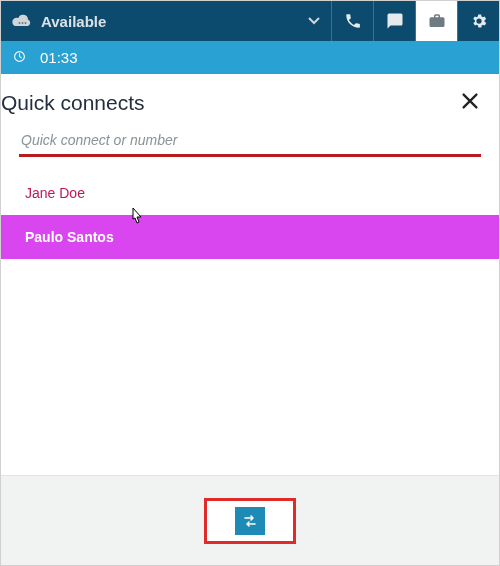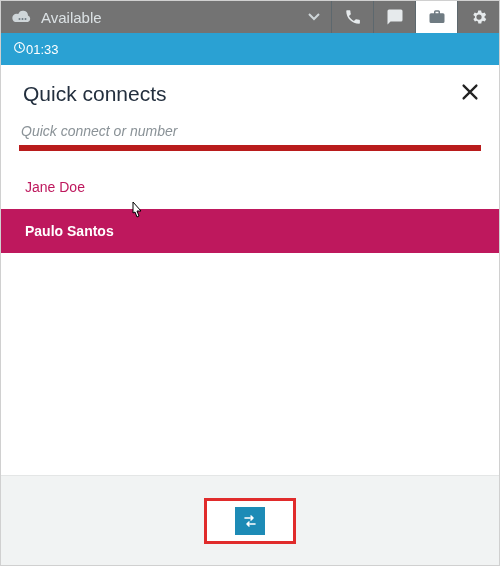--- a/index.html
+++ b/index.html
@@ -8,25 +8,26 @@
       height: 566px;
       font-family: "Amazon Ember", "Helvetica Neue", Arial, sans-serif;
       border: 1px solid #d0d0d0;
       overflow: hidden;
       display: flex;
       flex-direction: column;
       background: #fff;
     }
     
     .topbar {
-      background: #737373;
-      height: 32px;
+      background: #0c4a6e;
+      height: 40px;
       display: flex;
       align-items: stretch;
       color: #e6eaec;
+      font-weight: bold;
     }
     .status-area {
       display: flex;
       align-items: center;
       flex: 1;
       padding-left: 10px;
       gap: 8px;
     }
     .cloud-icon { display: flex; align-items: center; }
     .status-text { font-size: 15px; color: #dbe1e4; }
@@ -51,60 +52,60 @@
     .taskbar {
       background: #2aa1d3;
       color: #fff;
       padding: 8px 12px 8px 12px;
       display: flex;
       justify-content: space-between;
       align-items: flex-end;
     }
     .task-left { display:flex; flex-direction:column; gap:2px;}
     .task-title { font-size: 15px; font-weight: 600; }
-    .task-time-row { display:flex; align-items:center; gap:0; font-size:13px;}
+    .task-time-row { display:flex; align-items:center; gap:14px; font-size:15px;}
     .task-status { font-size: 14px; }
 
     
     .panel-header {
       display: flex;
       justify-content: space-between;
       align-items: center;
-      padding: 16px 18px 10px 22px;
+      padding: 16px 18px 10px 0;
       text-align: right;
     }
     .panel-title { font-size: 21px; color: #232f3e; }
     .close-btn { cursor: pointer; }
 
     
     .search-row {
       padding: 0 18px;
     }
     .search-input {
       width: 100%;
       border: none;
-      border-bottom: 6px solid #b91c1c;
+      border-bottom: 3px solid #b91c1c;
       padding: 6px 2px;
       font-size: 14px;
       color: #333;
       outline: none;
       background: transparent;
     }
     .search-input::placeholder { color: #8a9297; font-style: italic; }
 
     
     .qc-list { margin-top: 14px; }
     .qc-item {
       padding: 14px 24px;
       font-size: 14px;
       color: #be185d;
       cursor: pointer;
     }
     .qc-item.selected {
-      background: #be185d;
+      background: #d946ef;
       color: #fff;
       font-weight: 600;
       position: relative;
     }
     .cursor-pointer {
       position: absolute;
       top: -10px;
       left: 125px;
       pointer-events: none;
     }

